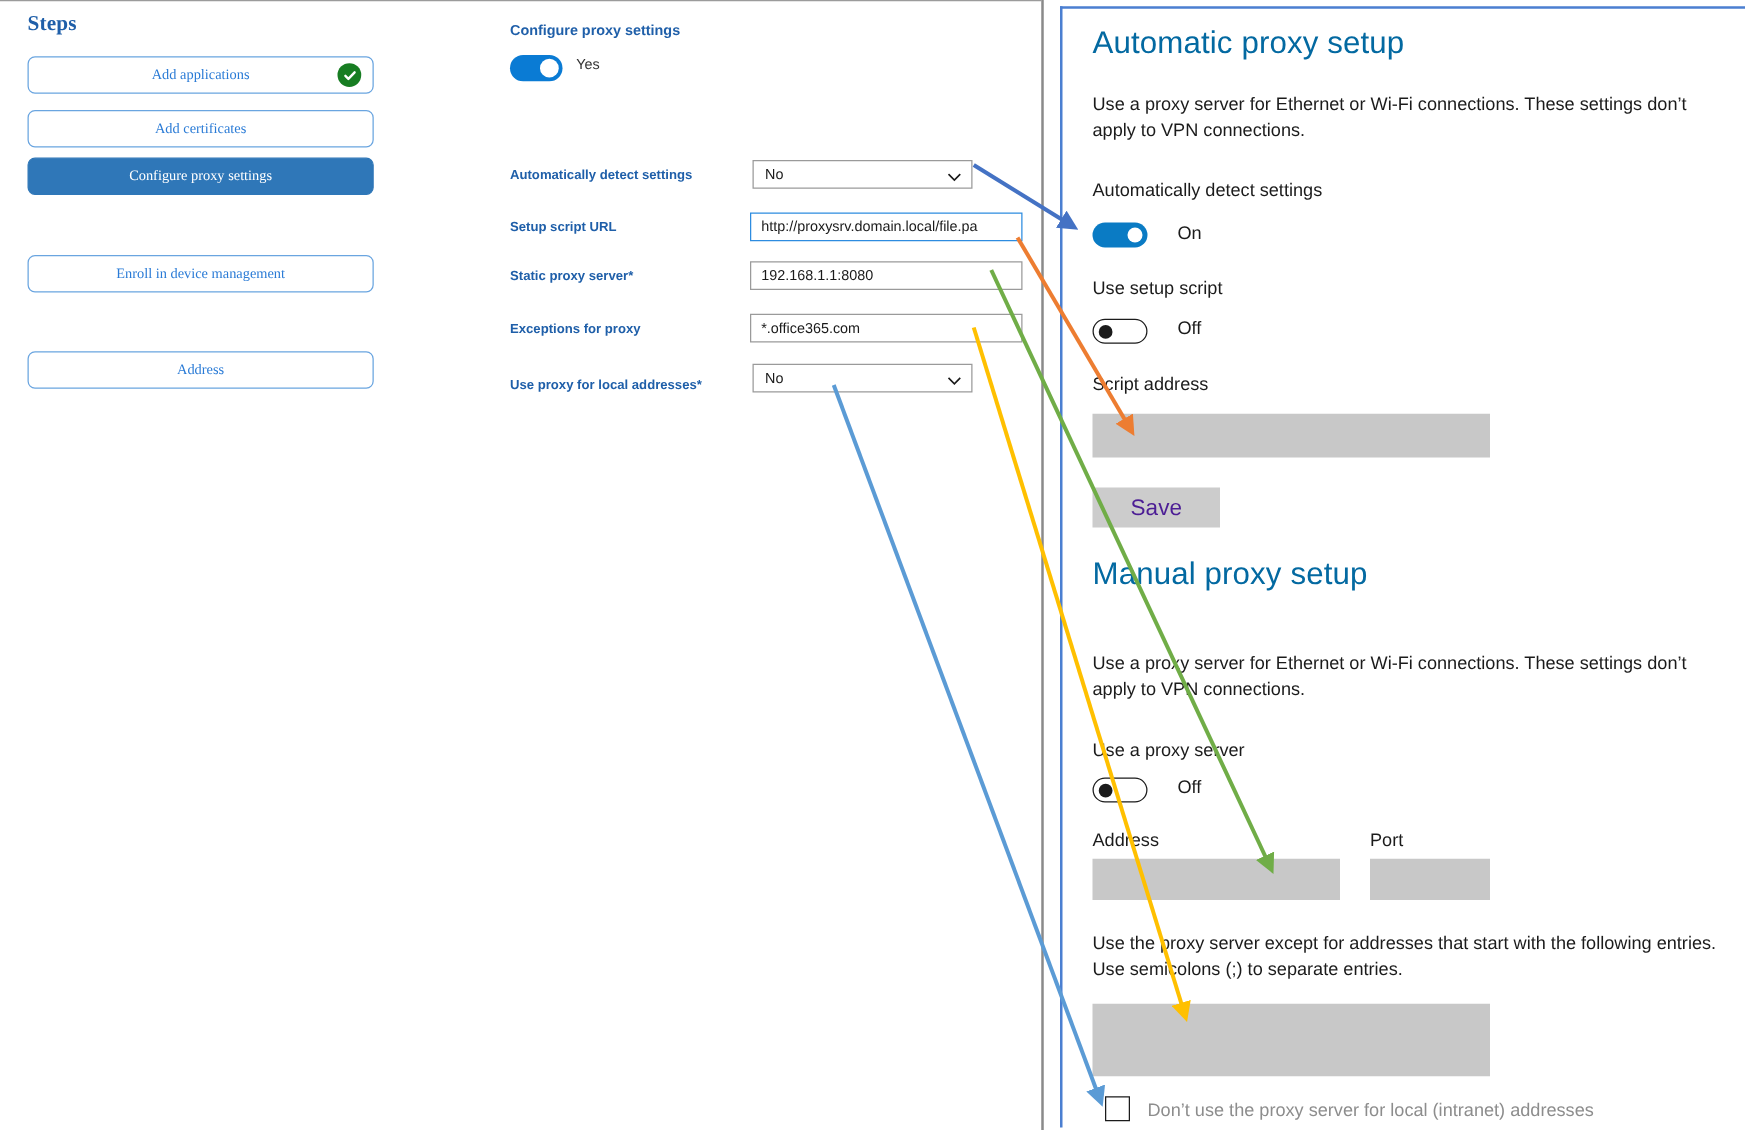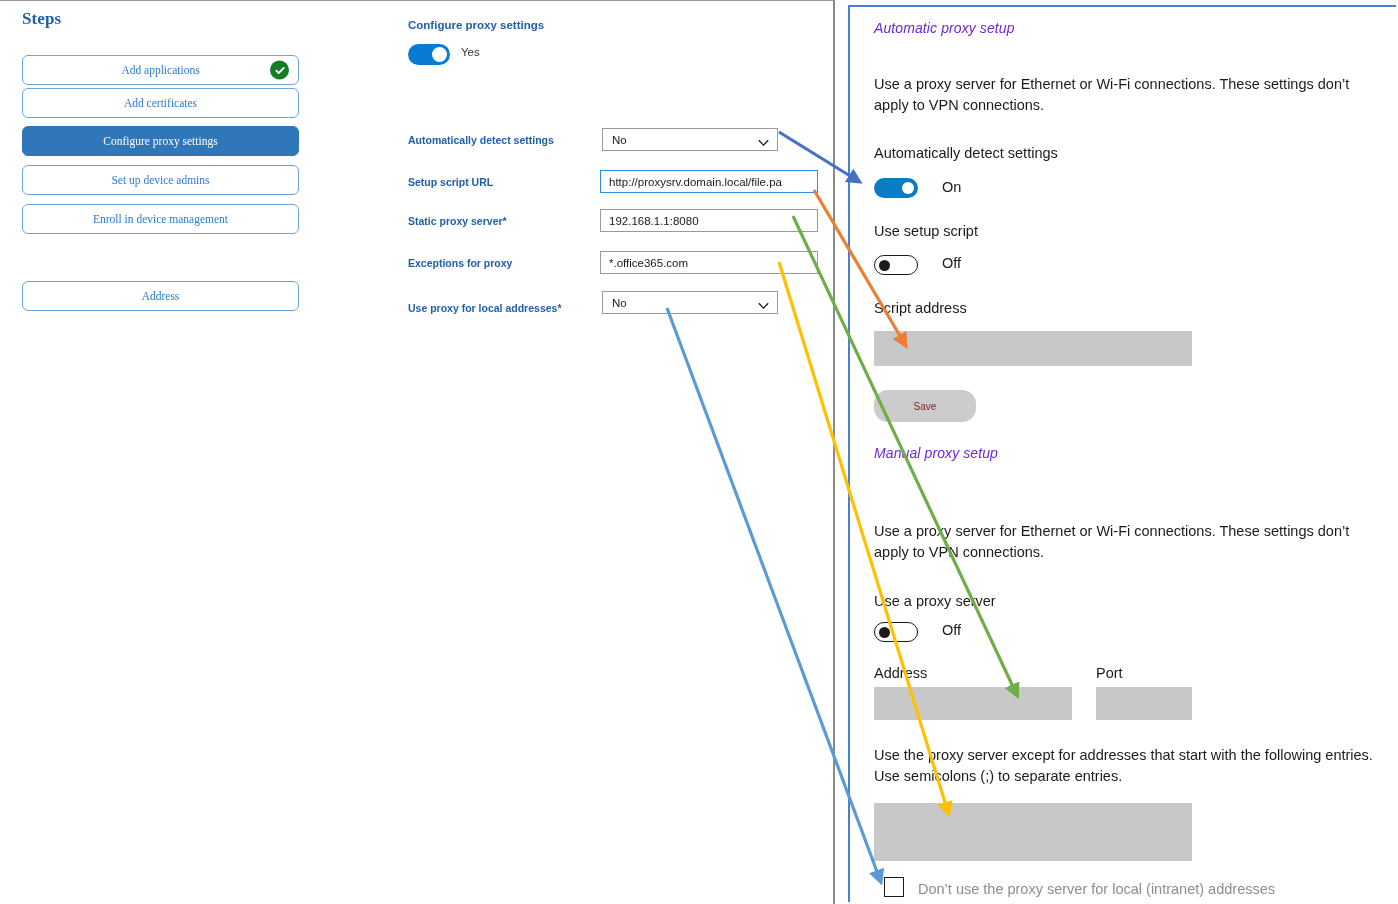--- a/index.html
+++ b/index.html
@@ -79,76 +79,73 @@
 
   
   .v-divider{position:absolute;left:833px;top:0;width:1.5px;height:904px;background:#8a8a8a;}
 
   
   .settings-box{
     position:absolute;left:848px;top:5px;width:548px;height:897px;
     border:2px solid #4b7fd1;border-right:none;border-bottom:none;
     box-sizing:border-box;background:#fff;
   }
-  .s-h1{position:absolute;font-size:14px;color:#6d28d9;font-weight:normal;letter-spacing:.1px;font-style:italic;}
+  .s-h1{position:absolute;font-size:25px;color:#0369a1;font-weight:normal;letter-spacing:.1px;}
   .s-p{position:absolute;font-size:14.5px;color:#1b1b1b;line-height:21px;width:500px;}
   .s-lbl{position:absolute;font-size:14.5px;color:#1b1b1b;}
   .s-toggle{
     position:absolute;width:44px;height:20px;border-radius:10px;box-sizing:border-box;
   }
   .s-toggle.on{background:#0a7bc4;}
   .s-toggle.on .knob{position:absolute;right:4px;top:4px;width:12px;height:12px;border-radius:50%;background:#fff;}
   .s-toggle.off{background:#ffffff;border:1.6px solid #1b1b1b;}
   .s-toggle.off .knob{position:absolute;left:4px;top:4px;width:11px;height:11px;border-radius:50%;background:#1b1b1b;}
   .s-togglelbl{position:absolute;font-size:14.5px;color:#1b1b1b;}
   .s-field{position:absolute;background:#c8c8c8;}
   .s-btn{
     position:absolute;background:#ccccc c;background:#cccccc;
     display:flex;align-items:center;justify-content:center;
-    font-size:10px;color:#7f1d1d;border-radius:14px;
+    font-size:18px;color:#4c1d95;
   }
   .s-check-row{position:absolute;left:884px;top:877px;display:flex;align-items:flex-end;}
   .s-check-box{
     width:20px;height:20px;border:1.8px solid #1b1b1b;background:#fff;box-sizing:border-box;
   }
   .s-check-lbl{margin-left:14px;font-size:14.5px;color:#8d8d8d;white-space:nowrap;}
 
   
   .arrows{position:absolute;left:0;top:0;width:1398px;height:904px;pointer-events:none;}
 </style>
 </head>
 <body>
 
 <div id="root">
 
   <div class="top-rule"></div>
 
   <div class="steps-panel">
     <div class="steps-title">Steps</div>
 
-    <div class="step-btn" style="top:55px">
+    <div class="step-btn" style="top:45px">
       <span>Add applications</span>
       <span class="step-check">
         <svg width="12" height="12" viewBox="0 0 12 12">
             <polyline points="2.3,6.2 4.7,8.6 9.7,3.4" fill="none" stroke="#ffffff" stroke-width="1.9" stroke-linecap="round" stroke-linejoin="round"></polyline>
           </svg>
       </span>
     </div>
 
     <div class="step-btn" style="top:88px">
       <span>Add certificates</span>
     </div>
 
     <div class="step-btn selected" style="top:126px">
       <span>Configure proxy settings</span>
     </div>
 
-    <div class="step-btn" style="top:165px">
-      <span>Set up device admins</span>
-    </div>
 
     <div class="step-btn" style="top:204px">
       <span>Enroll in device management</span>
     </div>
 
 
     <div class="step-btn" style="top:281px">
       <span>Address</span>
     </div>
   </div>

